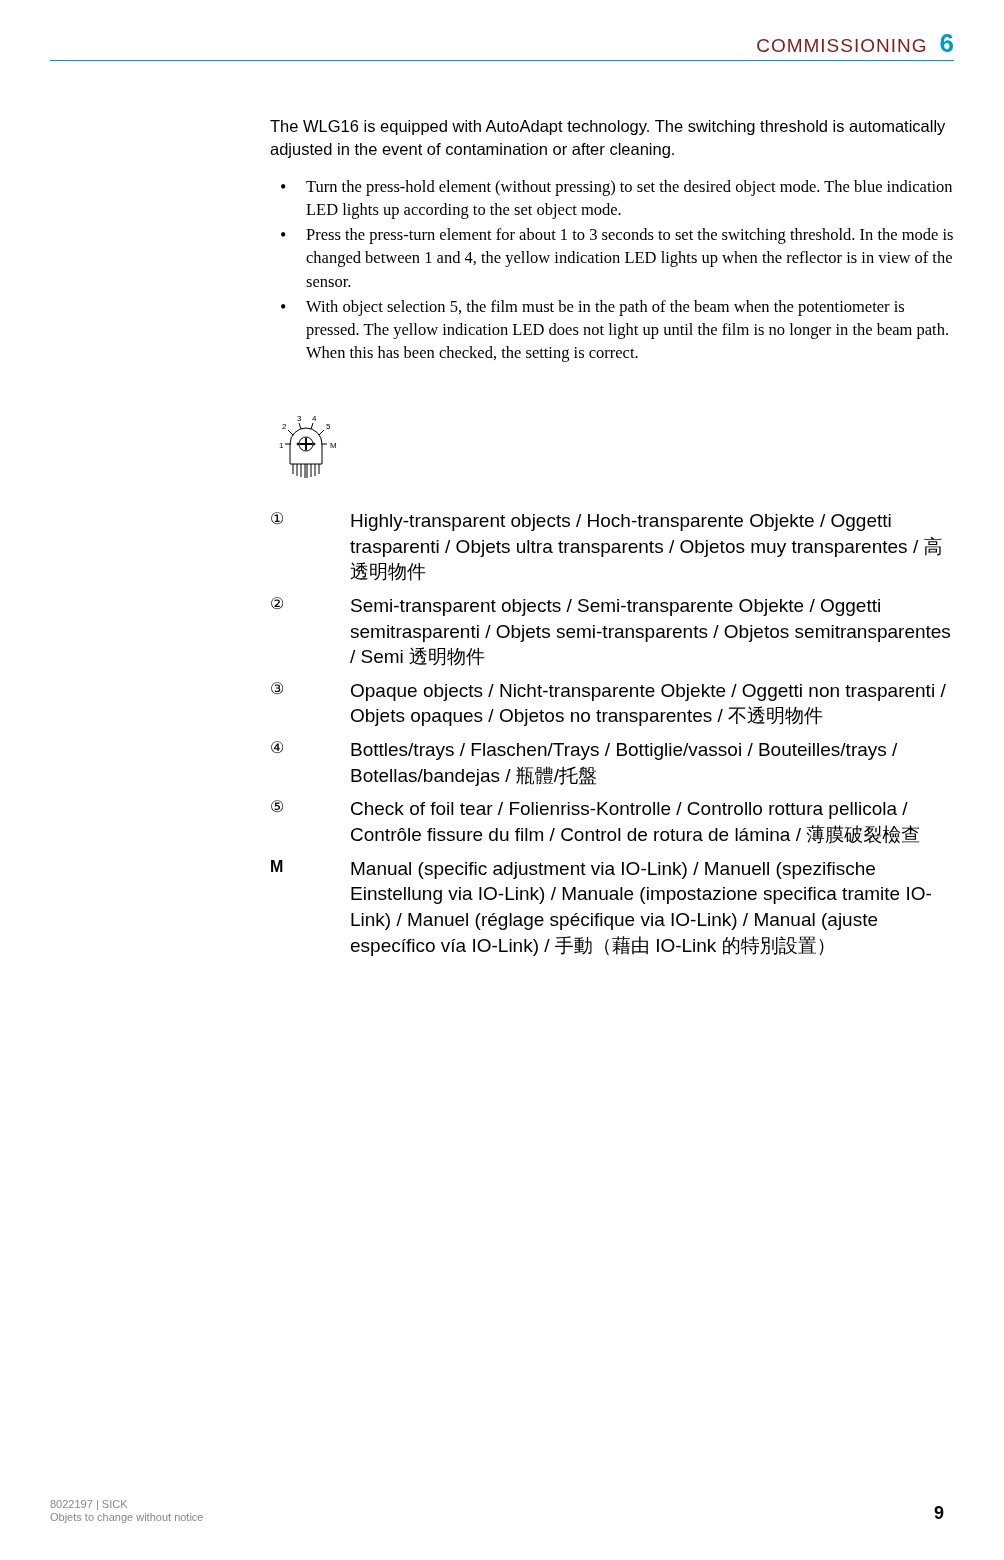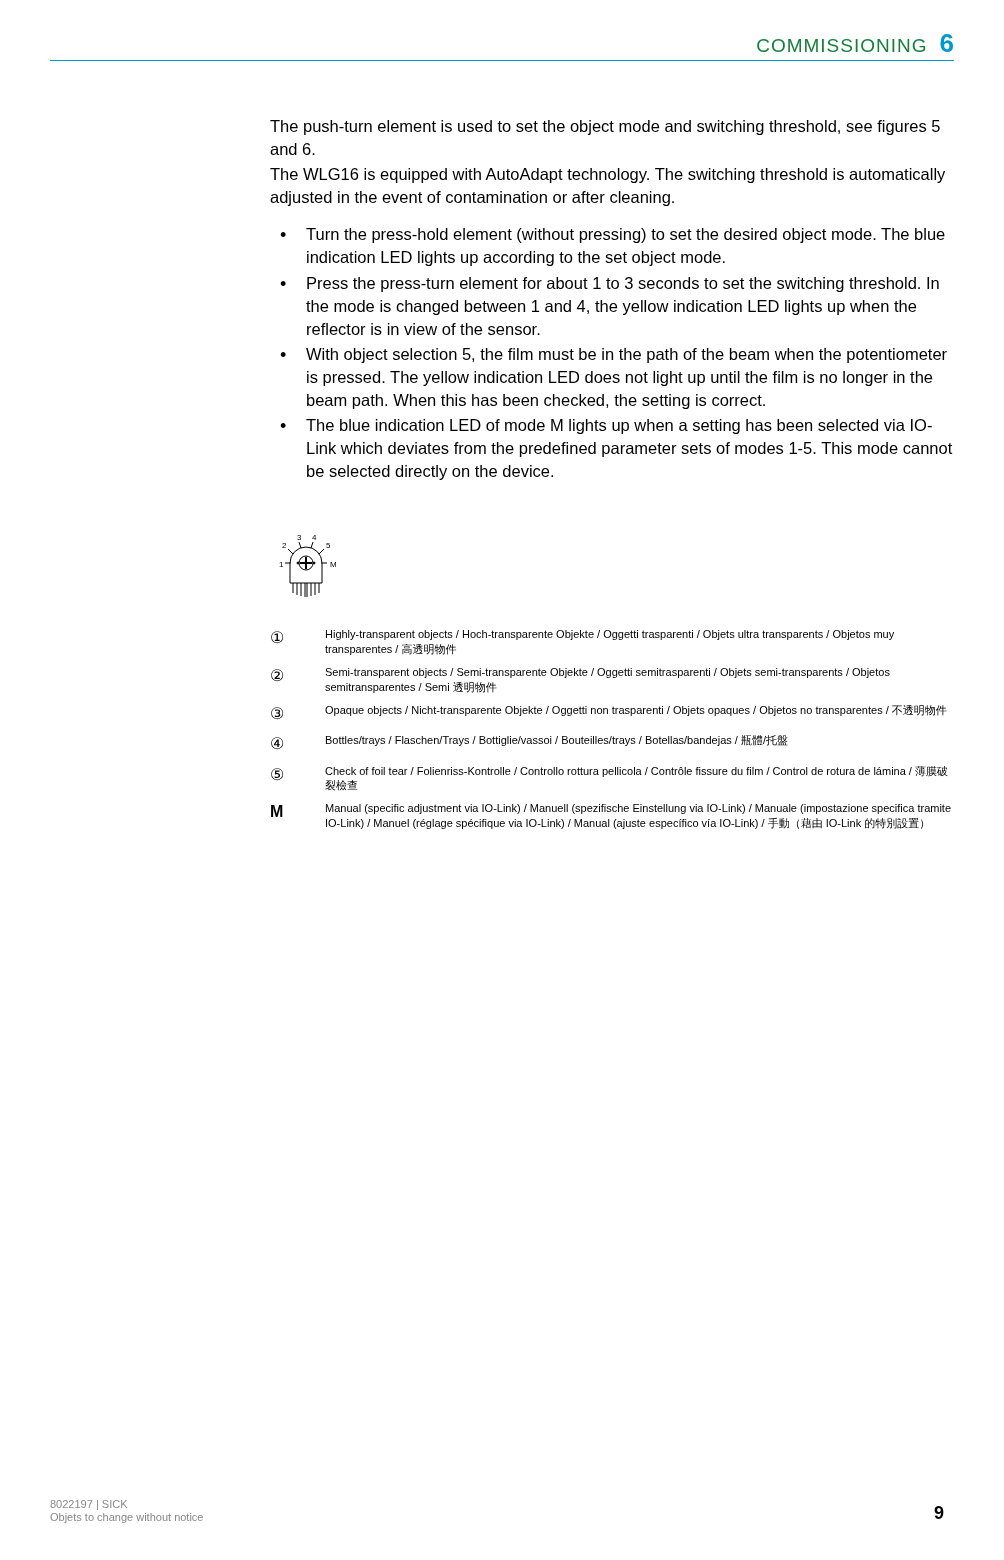--- a/index.html
+++ b/index.html
@@ -13,21 +13,21 @@
     }
     .header {
       position: absolute;
       top: 28px;
       right: 50px;
       display: flex;
       align-items: baseline;
       gap: 12px;
     }
     .header-title {
-      color: #15803d;
+      color: #7f1d1d;
       font-size: 19px;
       letter-spacing: 1px;
       font-weight: 400;
     }
     .header-num {
       color: #0099cc;
       font-size: 26px;
       font-weight: 700;
     }
     .header-rule {
@@ -51,20 +51,21 @@
     }
     .bullet-list {
       list-style: none;
       margin-top: 14px;
       margin-bottom: 50px;
     }
     .bullet-list li {
       position: relative;
       padding-left: 36px;
       margin-bottom: 2px;
+      font-family: Liberation Serif, serif;
     }
     .bullet-list li::before {
       content: "•";
       position: absolute;
       left: 10px;
       top: 0;
       font-size: 18px;
     }
     .diagram {
       margin-left: 0;
@@ -75,22 +76,23 @@
       display: flex;
       margin-bottom: 8px;
     }
     .legend-num {
       flex: 0 0 55px;
       font-weight: 400;
       font-size: 16px;
     }
     .legend-text {
       flex: 1;
-      font-size: 11px;
+      font-size: 19px;
       line-height: 1.35;
+      margin-left: 25px;
     }
     .footer {
       position: absolute;
       bottom: 36px;
       left: 50px;
       right: 60px;
       display: flex;
       justify-content: space-between;
       align-items: flex-end;
     }
@@ -107,28 +109,26 @@
 </head>
 <body>
 
 <div class="header">
   <span class="header-title">COMMISSIONING</span>
   <span class="header-num">6</span>
 </div>
 <div class="header-rule"></div>
 
 <div class="content">
-  <p class="para">The push-turn element is used to set the object mode and switching threshold, see figures 5 and 6.</p>
   <p class="para">The WLG16 is equipped with AutoAdapt technology. The switching threshold is automati­cally adjusted in the event of contamination or after cleaning.</p>
 
   <ul class="bullet-list">
     <li>Turn the press-hold element (without pressing) to set the desired object mode. The blue indication LED lights up according to the set object mode.</li>
     <li>Press the press-turn element for about 1 to 3 seconds to set the switching threshold. In the mode is changed between 1 and 4, the yellow indication LED lights up when the reflector is in view of the sensor.</li>
     <li>With object selection 5, the film must be in the path of the beam when the poten­tiometer is pressed. The yellow indication LED does not light up until the film is no longer in the beam path. When this has been checked, the setting is correct.</li>
-    <li>The blue indication LED of mode M lights up when a setting has been selected via IO-Link which deviates from the predefined parameter sets of modes 1-5. This mode cannot be selected directly on the device.</li>
   </ul>
 
   <div class="diagram">
     <svg width="78" height="72" viewBox="0 0 78 72">
       <g stroke="#000" stroke-width="1" fill="none">
 
         <path d="M 20 30 A 16 16 0 1 1 52 30 L 52 50 L 20 50 Z" fill="#fff"></path>
 
         <line x1="23" y1="50" x2="23" y2="60"></line>
         <line x1="27" y1="50" x2="27" y2="62"></line>

